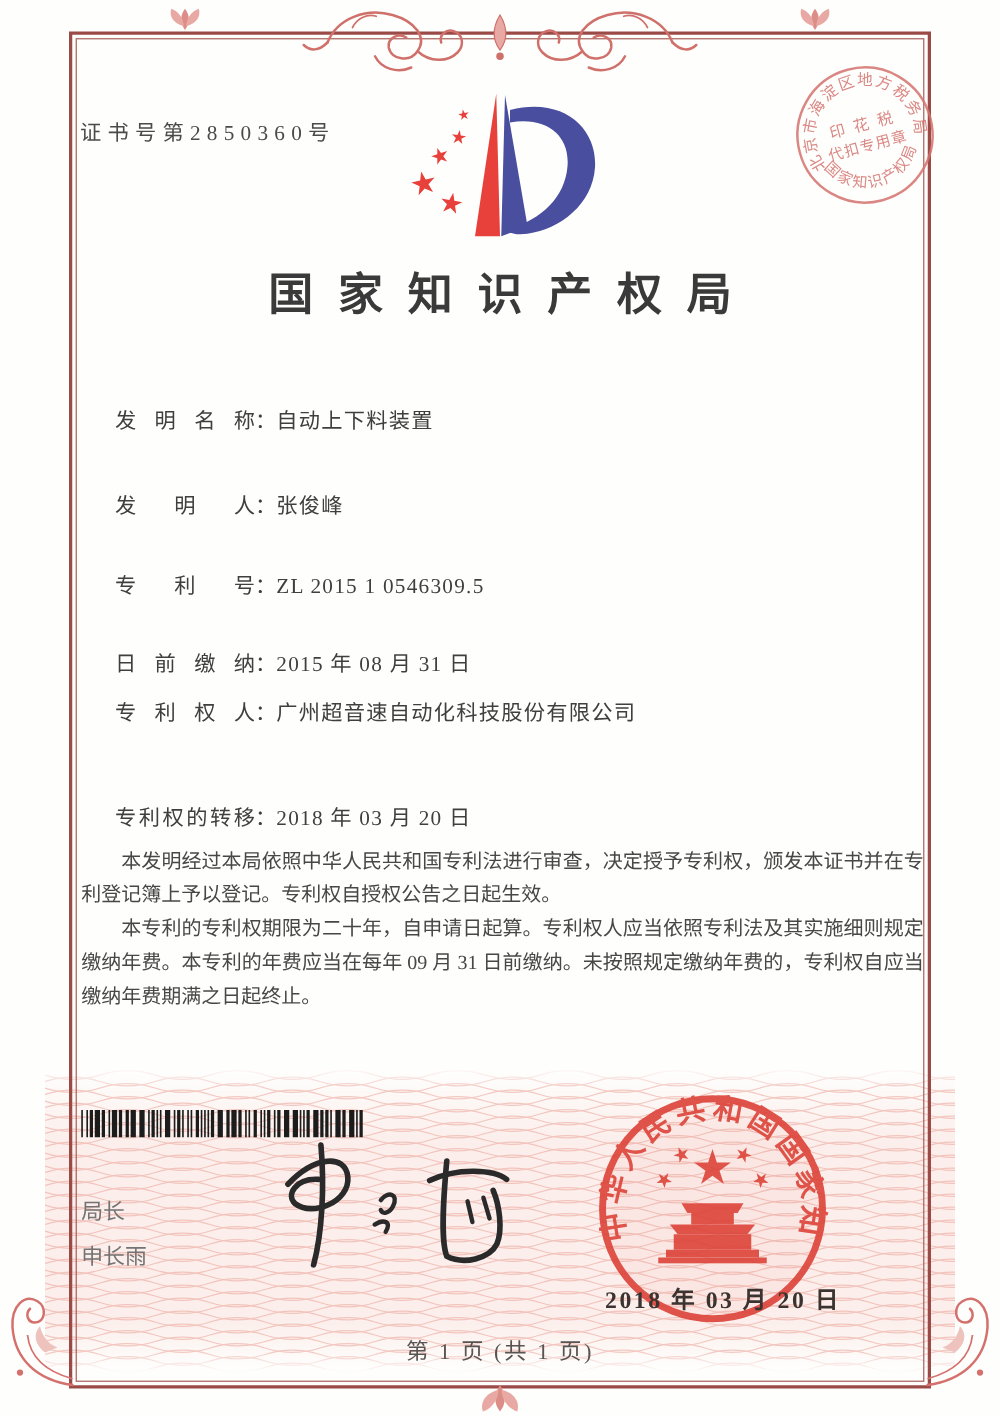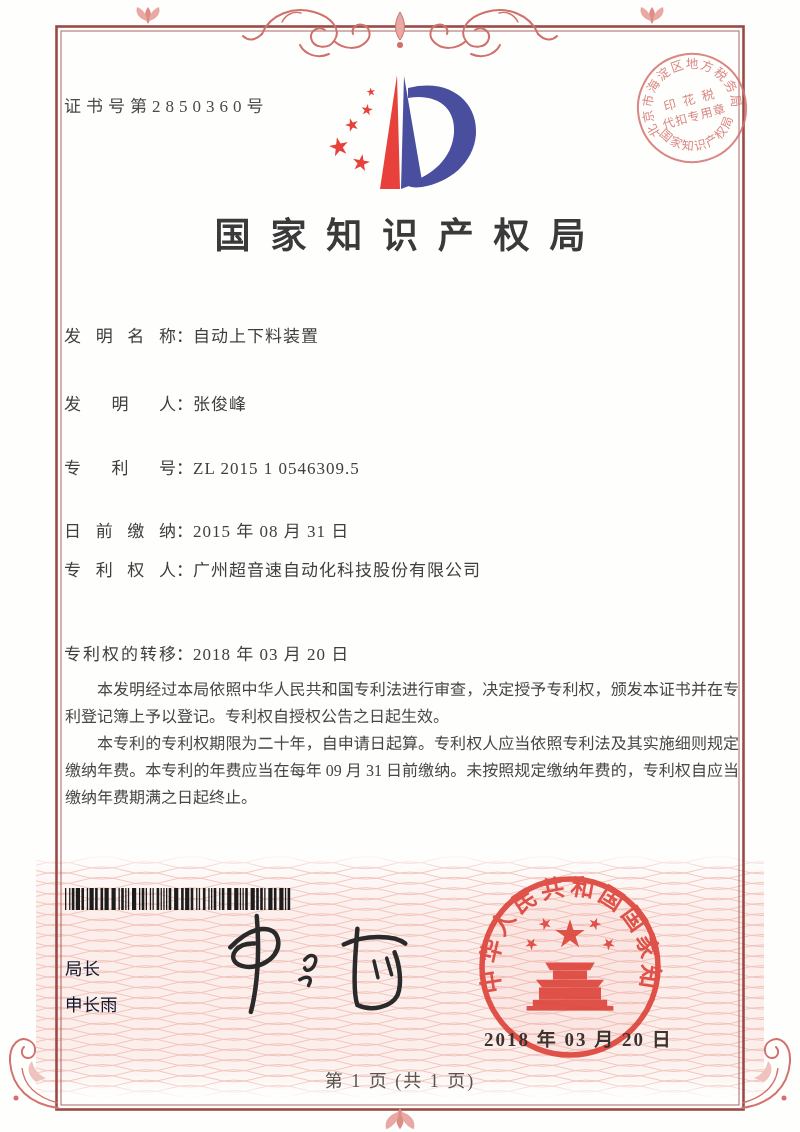--- a/index.html
+++ b/index.html
@@ -20,28 +20,28 @@
     mask-image:linear-gradient(to bottom, transparent, #000 7%, #000 93%, transparent);
   }
   #guilloche-svg{display:block;}
   
   .content{z-index:4;}
   #cert-no{left:64px;top:92px;font-size:17px;letter-spacing:5px;color:#4a4a4a;text-align:right;}
   #logo{left:310px;top:70px;width:180px;height:126px;}
   #title{left:0;right:0;top:206px;text-align:center;font-size:36px;font-weight:600;
          letter-spacing:.55em;text-indent:.55em;color:#3a3a3a;}
   .field{left:64px;font-size:17px;color:#3f3f3f;white-space:nowrap;}
-  .flabel{display:inline-block;width:112px;text-align:justify;text-align-last:justify;vertical-align:bottom;}
+  .flabel{display:inline-block;width:112px;text-align:justify;text-align-last:justify;vertical-align:bottom;margin-left:28px;}
   .fvalue{letter-spacing:1px;}
   #body-text{left:65px;top:676px;width:674px;font-size:16px;line-height:27px;
              text-align:justify;color:#474747;}
   #body-text p{margin:0;text-indent:2em;}
   #barcode{left:64px;top:888px;width:232px;height:22px;}
   #signer{left:65px;top:951px;font-family:"Liberation Sans","DejaVu Sans",sans-serif;
-          font-size:17.5px;color:#0f172a;line-height:36px;}
+          font-size:17.5px;color:#737373;line-height:36px;}
   #signature{left:203px;top:910px;width:215px;height:108px;}
   #issue-seal{left:470px;top:867px;width:200px;height:200px;}
   #seal-date{left:484px;top:1024px;font-size:19px;font-weight:600;letter-spacing:2px;color:#3b3330;}
   #tax-stamp{left:627px;top:43px;width:130px;height:130px;}
   #footer{left:0;right:0;top:1066px;text-align:center;font-size:18px;letter-spacing:2px;color:#585451;}
 </style>
 </head>
 <body>
 
 <div id="band" class="abs">

